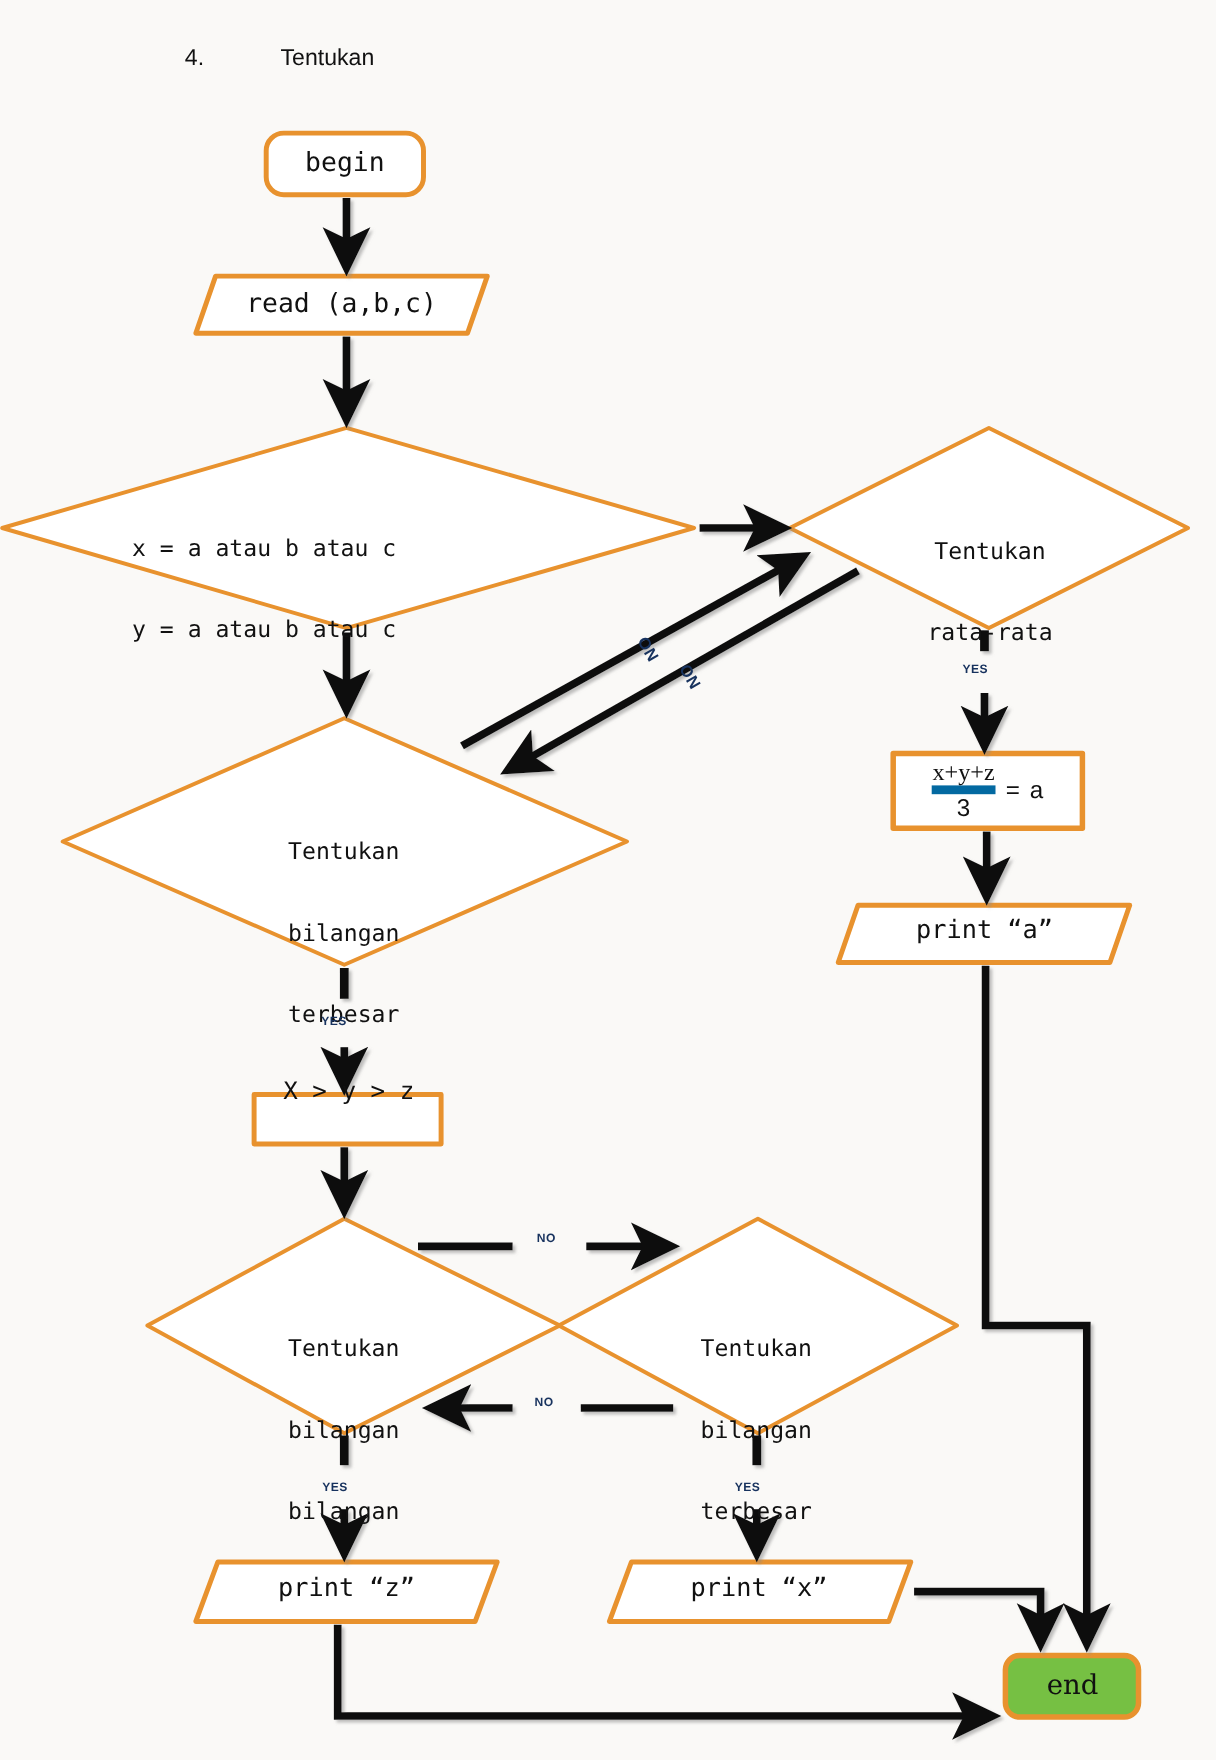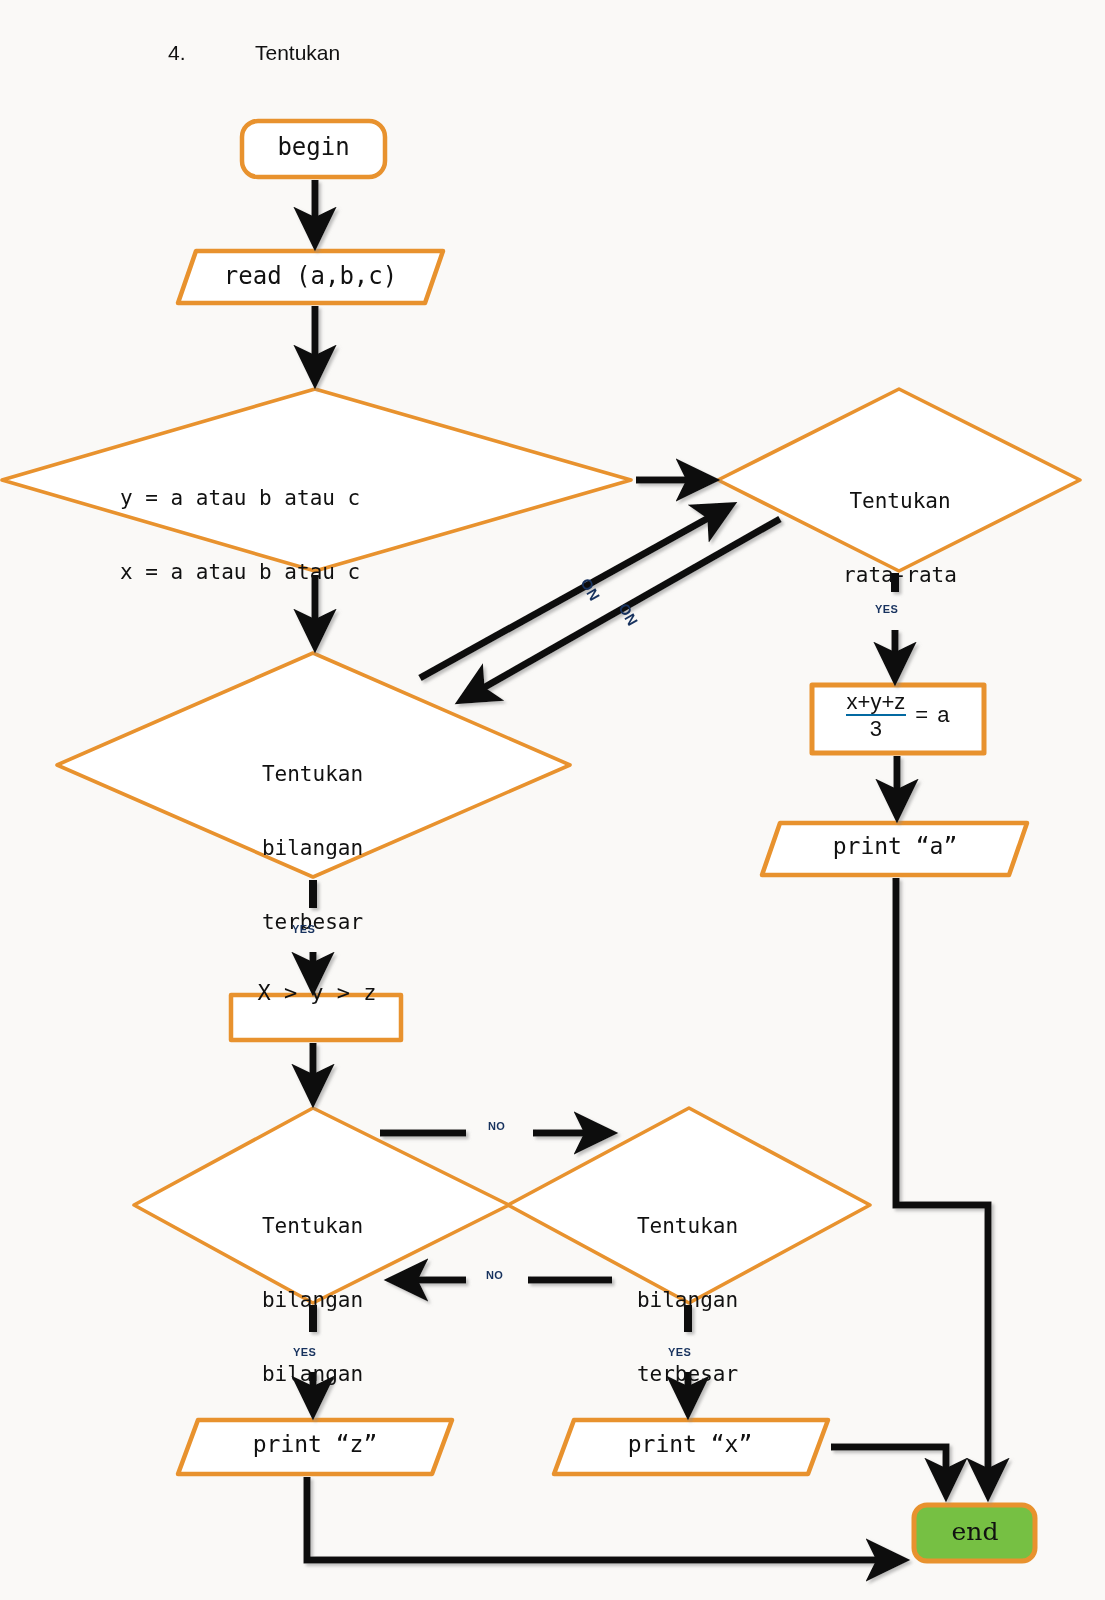--- a/index.html
+++ b/index.html
@@ -88,22 +88,23 @@
     gap: 9px;
     pointer-events: none;
   }
   .frac {
     display: inline-flex;
     flex-direction: column;
     align-items: center;
     line-height: 1.06;
   }
   .frac .num {
-    border-bottom: 2px solid #0369a1;
+    border-bottom: 8px solid #0369a1;
     padding: 0 1px 1px 1px;
+    font-family: Liberation Serif, serif;
   }
   .frac .den { padding-top: 1px; }
 
   
   #lbl-yes-avg   { left: 875px; top: 603px; }
   #lbl-yes-mm    { left: 292px; top: 923px; }
   #lbl-yes-small { left: 293px; top: 1346px; }
   #lbl-yes-big   { left: 668px; top: 1346px; }
   #lbl-no-top    { left: 488px; top: 1120px; }
   #lbl-no-bottom { left: 486px; top: 1269px; }
@@ -197,22 +198,22 @@
 </svg>
 
 <div class="heading" id="heading-num">4.</div>
 <div class="heading" id="heading-text">Tentukan</div>
 
 <div class="node-text" id="t-begin">begin</div>
 
 <div class="node-text" id="t-read">read (a,b,c)</div>
 
 <div class="node-text" id="t-cond1">
+  <div>x = a atau b atau c</div>
   <div>y = a atau b atau c</div>
-  <div>x = a atau b atau c</div>
 </div>
 
 <div class="node-text" id="t-avg">
   <div>Tentukan</div>
   <div>rata-rata</div>
 </div>
 
 <div id="t-formula">
   <span class="frac">
     <span class="num">x+y+z</span>

